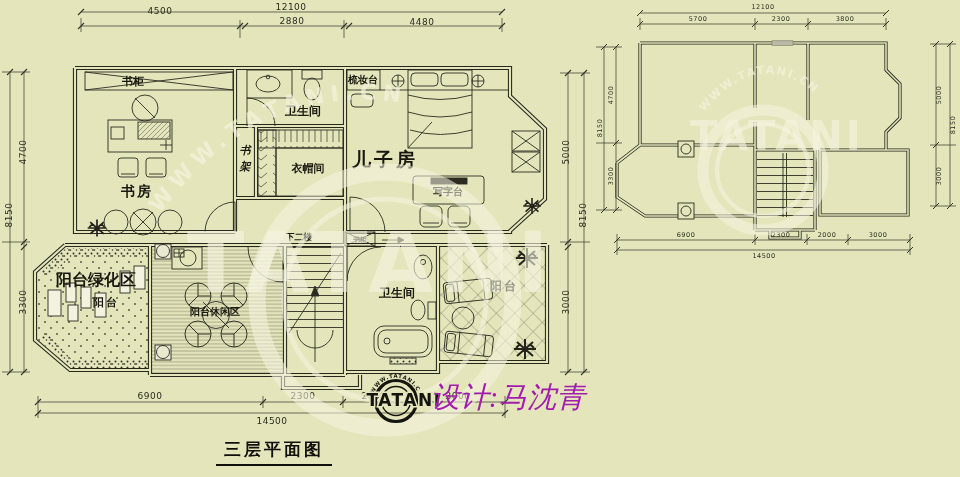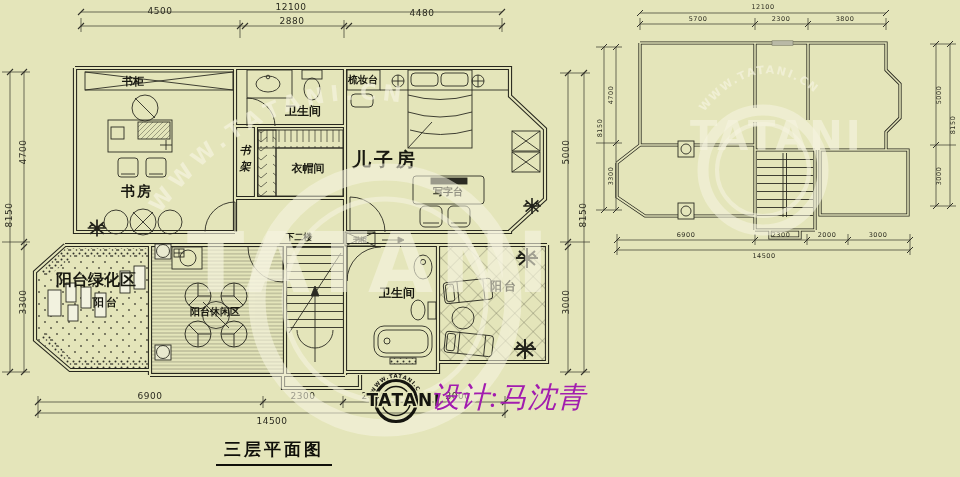--- a/index.html
+++ b/index.html
@@ -237,21 +237,21 @@
                M614,243L620,237 M752,243L758,237 M804,243L810,237 M845,243L851,237 M907,243L913,237
                M614,253L620,247 M907,253L913,247"></path>
     </g>
   </svg>
 
   <div class="layer">
 
     <span class="dim" style="left:291px;top:7px">12100</span>
     <span class="dim" style="left:160px;top:11px">4500</span>
     <span class="dim" style="left:292px;top:21px">2880</span>
-    <span class="dim" style="left:422px;top:13px">4480</span>
+    <span class="dim" style="left:422px;top:22px">4480</span>
     <span class="dim v" style="left:9px;top:215px">8150</span>
     <span class="dim v" style="left:23px;top:152px">4700</span>
     <span class="dim v" style="left:23px;top:302px">3300</span>
     <span class="dim v" style="left:566px;top:152px">5000</span>
     <span class="dim v" style="left:583px;top:215px">8150</span>
     <span class="dim v" style="left:566px;top:302px">3000</span>
     <span class="dim" style="left:150px;top:396px">6900</span>
     <span class="dim" style="left:303px;top:396px">2300</span>
     <span class="dim" style="left:374px;top:396px">2000</span>
     <span class="dim" style="left:458px;top:396px">3000</span>

